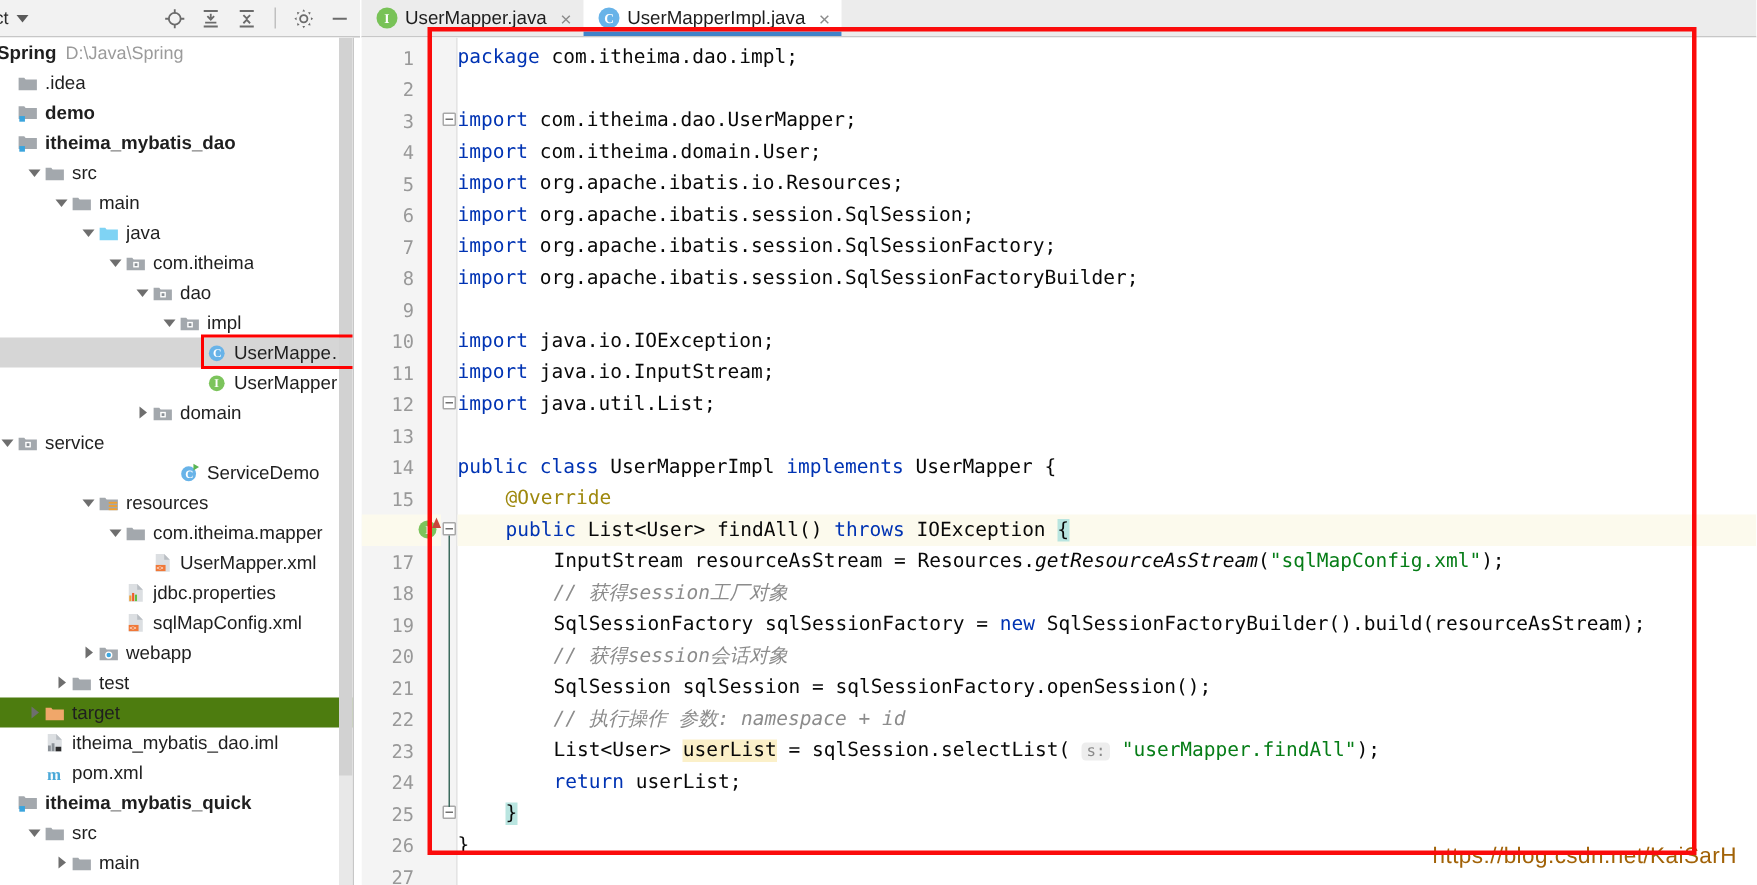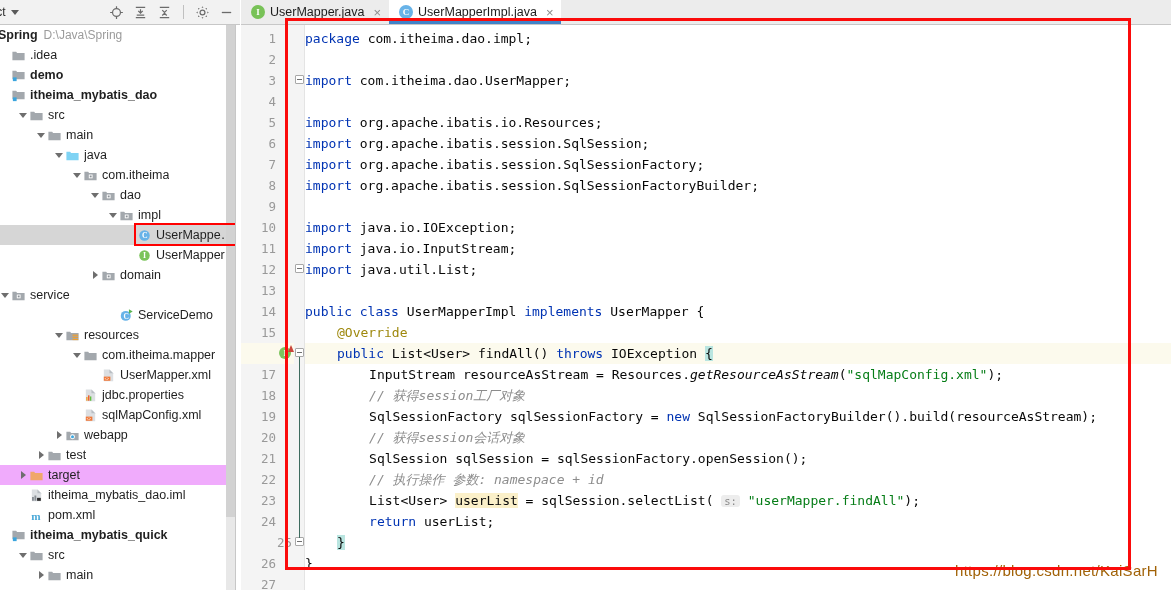--- a/index.html
+++ b/index.html
@@ -70,21 +70,21 @@
   .tree-scroll-thumb {
     position: absolute; right: 0; top: 0; width: 9px; height: 492px;
     background: #d2d2d2;
   }
   .row {
     position: relative; height: 20px; display: flex; align-items: center;
     font-size: 12.5px; color: #1f1f1f; white-space: nowrap;
     cursor: default;
   }
   .row.selected { background: #d6d6d6; }
-  .row.marked { background: #f0abfc; }
+  .row.marked { background: #4d7c0f; }
   .row-bold { font-weight: bold; }
   .arrow {
     width: 11px; height: 11px; flex: none; position: relative;
   }
   .arrow.down::before {
     content: ""; position: absolute; left: 1px; top: 3px;
     width: 0; height: 0;
     border-left: 4px solid transparent; border-right: 4px solid transparent;
     border-top: 5px solid #6e6e6e;
   }
@@ -500,38 +500,39 @@
         <div class="lnum" style="top: 297px; left: 0px;">15</div>
         <div class="lnum cur" style="top: 318px; left: 0px;">16</div>
         <div class="lnum" style="top: 339px; left: 0px;">17</div>
         <div class="lnum" style="top: 360px; left: 0px;">18</div>
         <div class="lnum" style="top: 381px; left: 0px;">19</div>
         <div class="lnum" style="top: 402px; left: 0px;">20</div>
         <div class="lnum" style="top: 423px; left: 0px;">21</div>
         <div class="lnum" style="top: 444px; left: 0px;">22</div>
         <div class="lnum" style="top: 465px; left: 0px;">23</div>
         <div class="lnum" style="top: 486px; left: 0px;">24</div>
-        <div class="lnum" style="top: 507px; left: 16px; text-align: right;">25</div>
+        <div class="lnum" style="top: 507px; left: 0px; text-align: right;">25</div>
         <div class="lnum" style="top: 528px; left: 0px;">26</div>
         <div class="lnum" style="top: 549px; left: 0px;">27</div>
         <div class="line-hl" style="top: 318px; left: 0px; width: 53px;"></div>
         <div class="impl-marker" style="left: 38px; top: 322px;">I</div>
         <div class="impl-arrow" style="left: 47px; top: 320px;"></div>
       </div>
     <div class="fold-strip" id="foldstrip">
         <div class="fold" style="left: 1px; top: 50px;"></div>
         <div class="fold" style="left: 1px; top: 239px;"></div>
         <div class="fold" style="left: 1px; top: 323px;"></div>
         <div class="fold" style="left: 1px; top: 512px;"></div>
         <div class="fold-line" style="left: 5px; top: 332px; height: 181px;"></div>
       </div>
     <div class="code-area" id="codearea">
         <div class="line-hl" style="top: 318px;"></div>
         <div class="code" style="top: 3px; left: 0px;"><span class="kw">package</span><span> </span><span>com</span><span>.</span><span>itheima</span><span>.</span><span>dao</span><span>.</span><span>impl</span><span>;</span></div>
         <div class="code" style="top: 45px; left: 0px;"><span class="kw">import</span><span> </span><span>com</span><span>.</span><span>itheima</span><span>.</span><span>dao</span><span>.</span><span>UserMapper</span><span>;</span></div>
+        <div class="code" style="top: 66px; left: 0px;"><span class="kw">import</span><span> </span><span>com</span><span>.</span><span>itheima</span><span>.</span><span>domain</span><span>.</span><span>User</span><span>;</span></div>
         <div class="code" style="top: 87px; left: 0px;"><span class="kw">import</span><span> </span><span>org</span><span>.</span><span>apache</span><span>.</span><span>ibatis</span><span>.</span><span>io</span><span>.</span><span>Resources</span><span>;</span></div>
         <div class="code" style="top: 108px; left: 0px;"><span class="kw">import</span><span> </span><span>org</span><span>.</span><span>apache</span><span>.</span><span>ibatis</span><span>.</span><span>session</span><span>.</span><span>SqlSession</span><span>;</span></div>
         <div class="code" style="top: 129px; left: 0px;"><span class="kw">import</span><span> </span><span>org</span><span>.</span><span>apache</span><span>.</span><span>ibatis</span><span>.</span><span>session</span><span>.</span><span>SqlSessionFactory</span><span>;</span></div>
         <div class="code" style="top: 150px; left: 0px;"><span class="kw">import</span><span> </span><span>org</span><span>.</span><span>apache</span><span>.</span><span>ibatis</span><span>.</span><span>session</span><span>.</span><span>SqlSessionFactoryBuilder</span><span>;</span></div>
         <div class="code" style="top: 192px; left: 0px;"><span class="kw">import</span><span> </span><span>java</span><span>.</span><span>io</span><span>.</span><span>IOException</span><span>;</span></div>
         <div class="code" style="top: 213px; left: 0px;"><span class="kw">import</span><span> </span><span>java</span><span>.</span><span>io</span><span>.</span><span>InputStream</span><span>;</span></div>
         <div class="code" style="top: 234px; left: 0px;"><span class="kw">import</span><span> </span><span>java</span><span>.</span><span>util</span><span>.</span><span>List</span><span>;</span></div>
         <div class="code" style="top: 276px; left: 0px;"><span class="kw">public</span><span> </span><span class="kw">class</span><span> </span><span>UserMapperImpl</span><span> </span><span class="kw">implements</span><span> </span><span>UserMapper</span><span> </span><span>{</span></div>
         <div class="code" style="top: 297px; left: 32.04px;"><span class="ann">@Override</span></div>
         <div class="code" style="top: 318px; left: 32.04px;"><span class="kw">public</span><span> List&lt;User&gt; findAll() </span><span class="kw">throws</span><span> IOException </span><span class="caret-blk">{</span></div>

